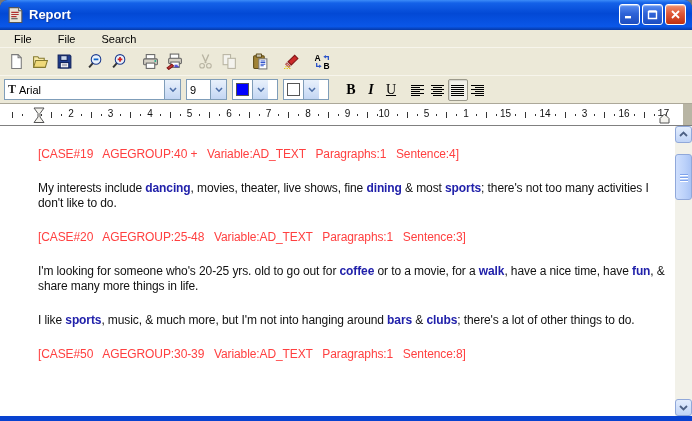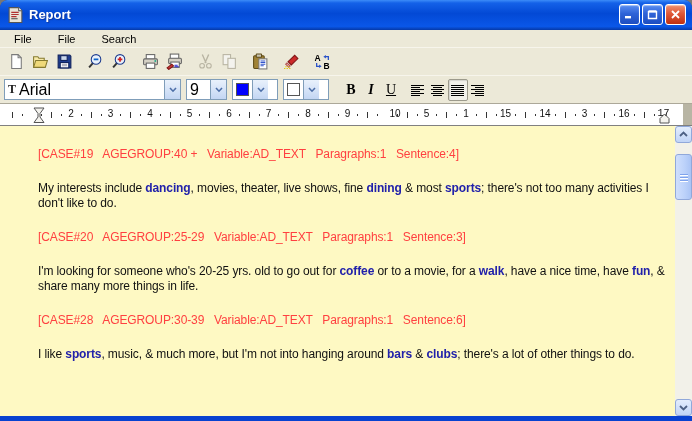--- a/index.html
+++ b/index.html
@@ -39,21 +39,21 @@
     width:24px; height:24px; display:flex; align-items:center; justify-content:center;
     border:1px solid transparent; border-radius:2px;
   }
   .tbtn svg { width:17px; height:17px; }
   .tgap { width:7px; }
   
   .combo {
     height:21px; background:#fff; border:1px solid #7F9DB9;
     display:flex; align-items:center; margin-right:5px;
   }
-  .combo .cval { flex:1 1 auto; font-size:16px; padding:0 3px; white-space:nowrap; overflow:hidden; }
+  .combo .cval { flex:1 1 auto; font-size:11px; padding:0 3px; white-space:nowrap; overflow:hidden; }
   .combo .cbtn {
     width:16px; height:100%; border-left:1px solid #7F9DB9;
     background:linear-gradient(180deg,#E9F1FC 0%,#C3D6F3 100%);
     display:flex; align-items:center; justify-content:center;
   }
   .combo .tt { font-family:"Liberation Serif",serif; font-weight:bold; font-size:12px; padding-left:3px; color:#222; }
   .swatch { width:13px; height:13px; border:1px solid #555; margin:0 3px; }
   .fmtbtn {
     width:20px; height:22px; display:flex; align-items:center; justify-content:center;
     font-family:"Liberation Serif",serif; font-size:14px; color:#000;
@@ -63,21 +63,21 @@
   .alignicon svg { width:14px; height:12px; }
   
   .ruler { position:relative; height:22px; background:#fff; border-top:1px solid #ACA899; overflow:hidden; }
   .ruler .num { position:absolute; top:4px; transform:translateX(-50%); font-size:10px; color:#111; }
   .ruler .tickS { position:absolute; top:10px; width:1px; height:2px; background:#333; }
   .ruler .tickM { position:absolute; top:8px; width:1px; height:6px; background:#333; }
   .ruler .grayzone { position:absolute; right:0; top:0; width:9px; height:100%; background:#B8B5A4; }
   .ruler .lmarker { position:absolute; left:33px; top:3px; }
   .ruler .rmarker { position:absolute; left:659px; top:6px; }
   
-  .docwrap { position:relative; height:291px; background:#fef9c3; border-top:1px solid #808080; display:flex; }
+  .docwrap { position:relative; height:291px; background:#ffffff; border-top:1px solid #808080; display:flex; }
   .document { flex:1 1 auto; overflow:hidden; padding:21px 8px 0 38px; }
   .block { font-size:12px; line-height:15px; margin-bottom:19px; letter-spacing:-0.1px; color:#111; }
   .block.header { white-space:pre-wrap; }
   
   .vscroll { flex:0 0 17px; display:flex; flex-direction:column; background:#F2F1E9; }
   .sb-btn {
     height:17px; border:1px solid #90A8DA; border-radius:3px;
     background:linear-gradient(180deg,#E3EDFD 0%,#C0D4F7 100%);
     display:flex; align-items:center; justify-content:center;
   }
@@ -353,38 +353,38 @@
       <span class="tickM" style="left: 643.75px;"></span>
       <span class="tickS" style="left: 653.625px;"></span>
       <span class="num" style="left: 71px;">2</span>
       <span class="num" style="left: 110.5px;">3</span>
       <span class="num" style="left: 150px;">4</span>
       <span class="num" style="left: 189.5px;">5</span>
       <span class="num" style="left: 229px;">6</span>
       <span class="num" style="left: 268.5px;">7</span>
       <span class="num" style="left: 308px;">8</span>
       <span class="num" style="left: 347.5px;">9</span>
-      <span class="num" style="left: 395px;">10</span>
+      <span class="num" style="left: 384px;">10</span>
       <span class="num" style="left: 426.5px;">5</span>
       <span class="num" style="left: 466px;">1</span>
       <span class="num" style="left: 505.5px;">15</span>
       <span class="num" style="left: 545px;">14</span>
       <span class="num" style="left: 584.5px;">3</span>
       <span class="num" style="left: 624px;">16</span>
       <span class="num" style="left: 663.5px; font-family: Liberation Mono, monospace;">17</span>
     </div>
 
   <div class="docwrap">
     <div class="document">
         <div class="block header" style="color: rgb(255, 64, 64);">[CASE#19   AGEGROUP:40 +   Variable:AD_TEXT   Paragraphs:1   Sentence:4]</div>
         <div class="block body"><span>My interests include </span><span style="color: rgb(33, 33, 170); font-weight: bold;">dancing</span><span>, movies, theater, live shows, fine </span><span style="color: rgb(33, 33, 170); font-weight: bold;">dining</span><span> &amp; most </span><span style="color: rgb(33, 33, 170); font-weight: bold;">sports</span><span>; there's not too many activities I don't like to do.</span></div>
-        <div class="block header" style="color: rgb(255, 64, 64);">[CASE#20   AGEGROUP:25-29   Variable:AD_TEXT   Paragraphs:1   Sentence:3]</div>
+        <div class="block header" style="color: rgb(255, 64, 64);">[CASE#20   AGEGROUP:25-48   Variable:AD_TEXT   Paragraphs:1   Sentence:3]</div>
         <div class="block body"><span>I'm looking for someone who's 20-25 yrs. old to go out for </span><span style="color: rgb(33, 33, 170); font-weight: bold;">coffee</span><span> or to a movie, for a </span><span style="color: rgb(33, 33, 170); font-weight: bold;">walk</span><span>, have a nice time, have </span><span style="color: rgb(33, 33, 170); font-weight: bold;">fun</span><span>, &amp; share many more things in life.</span></div>
-        <div class="block header" style="color: rgb(255, 64, 64);">[CASE#28   AGEGROUP:30-39   Variable:AD_TEXT   Paragraphs:1   Sentence:6]</div>
         <div class="block body"><span>I like </span><span style="color: rgb(33, 33, 170); font-weight: bold;">sports</span><span>, music, &amp; much more, but I'm not into hanging around </span><span style="color: rgb(33, 33, 170); font-weight: bold;">bars</span><span> &amp; </span><span style="color: rgb(33, 33, 170); font-weight: bold;">clubs</span><span>; there's a lot of other things to do.</span></div>
+        <div class="block header" style="color: rgb(255, 64, 64);">[CASE#50   AGEGROUP:30-39   Variable:AD_TEXT   Paragraphs:1   Sentence:8]</div>
       </div>
     <div class="vscroll">
       <div class="sb-btn">
         <svg width="9" height="7" viewBox="0 0 9 7">
             <path d="M1 5l3.5-3.5L8 5" fill="none" stroke="#4D6185" stroke-width="1.8"></path>
           </svg>
       </div>
       <div class="sb-track">
         <div class="sb-thumb">
           <span class="grip"></span>

